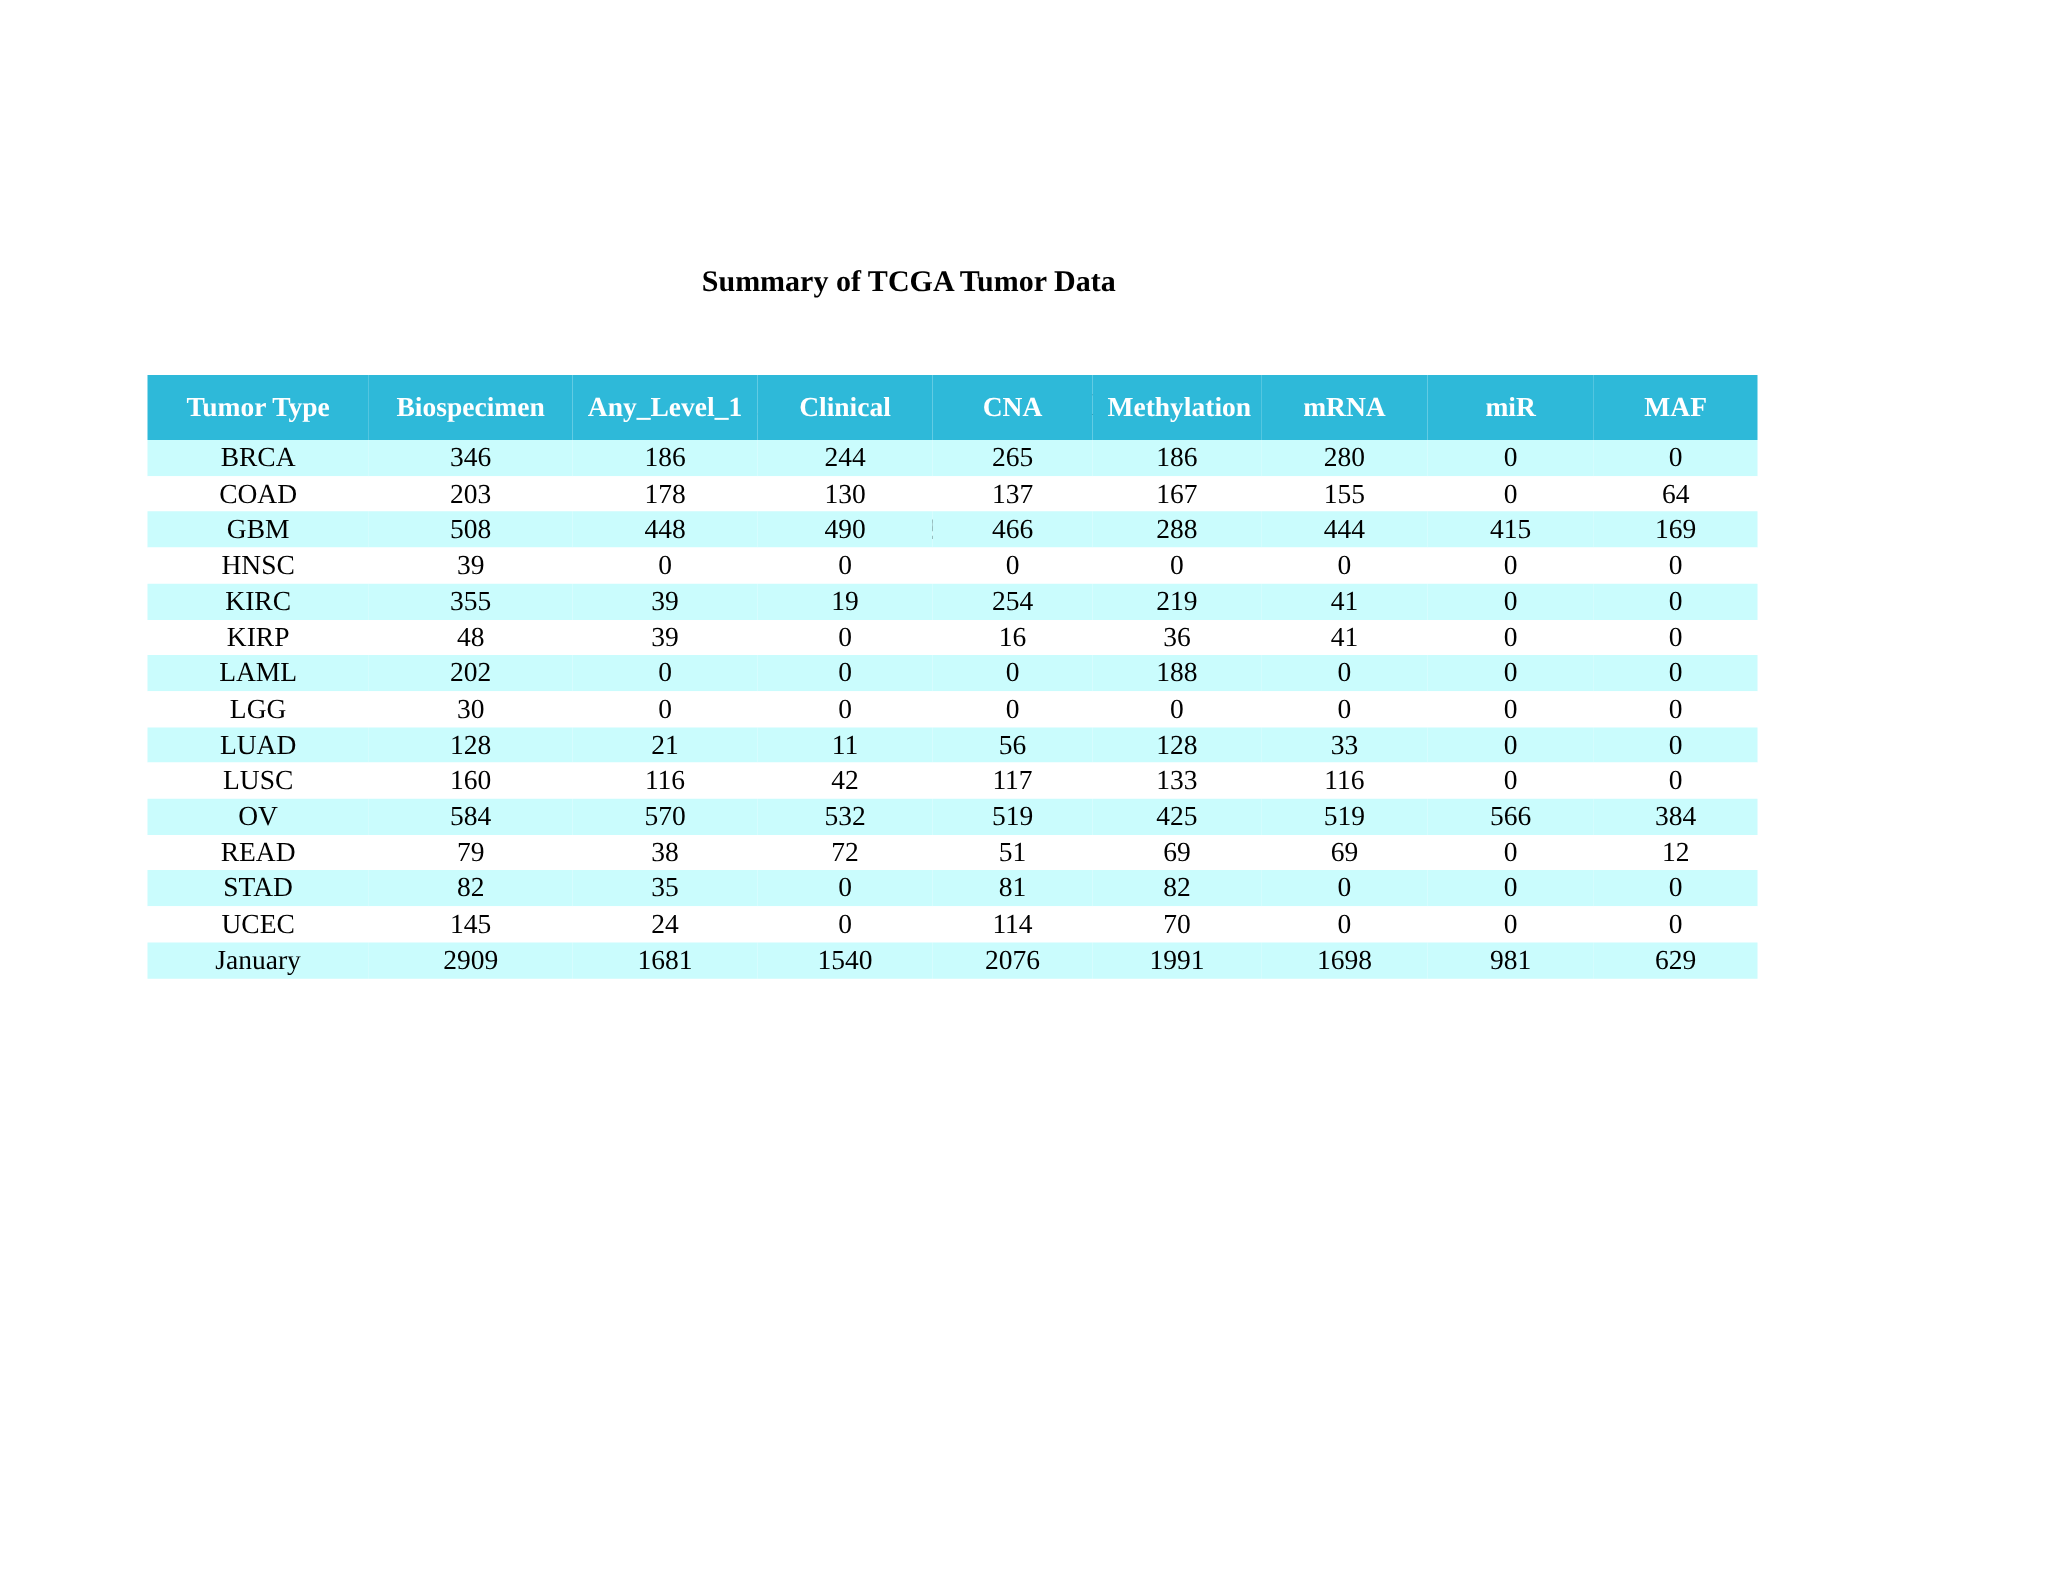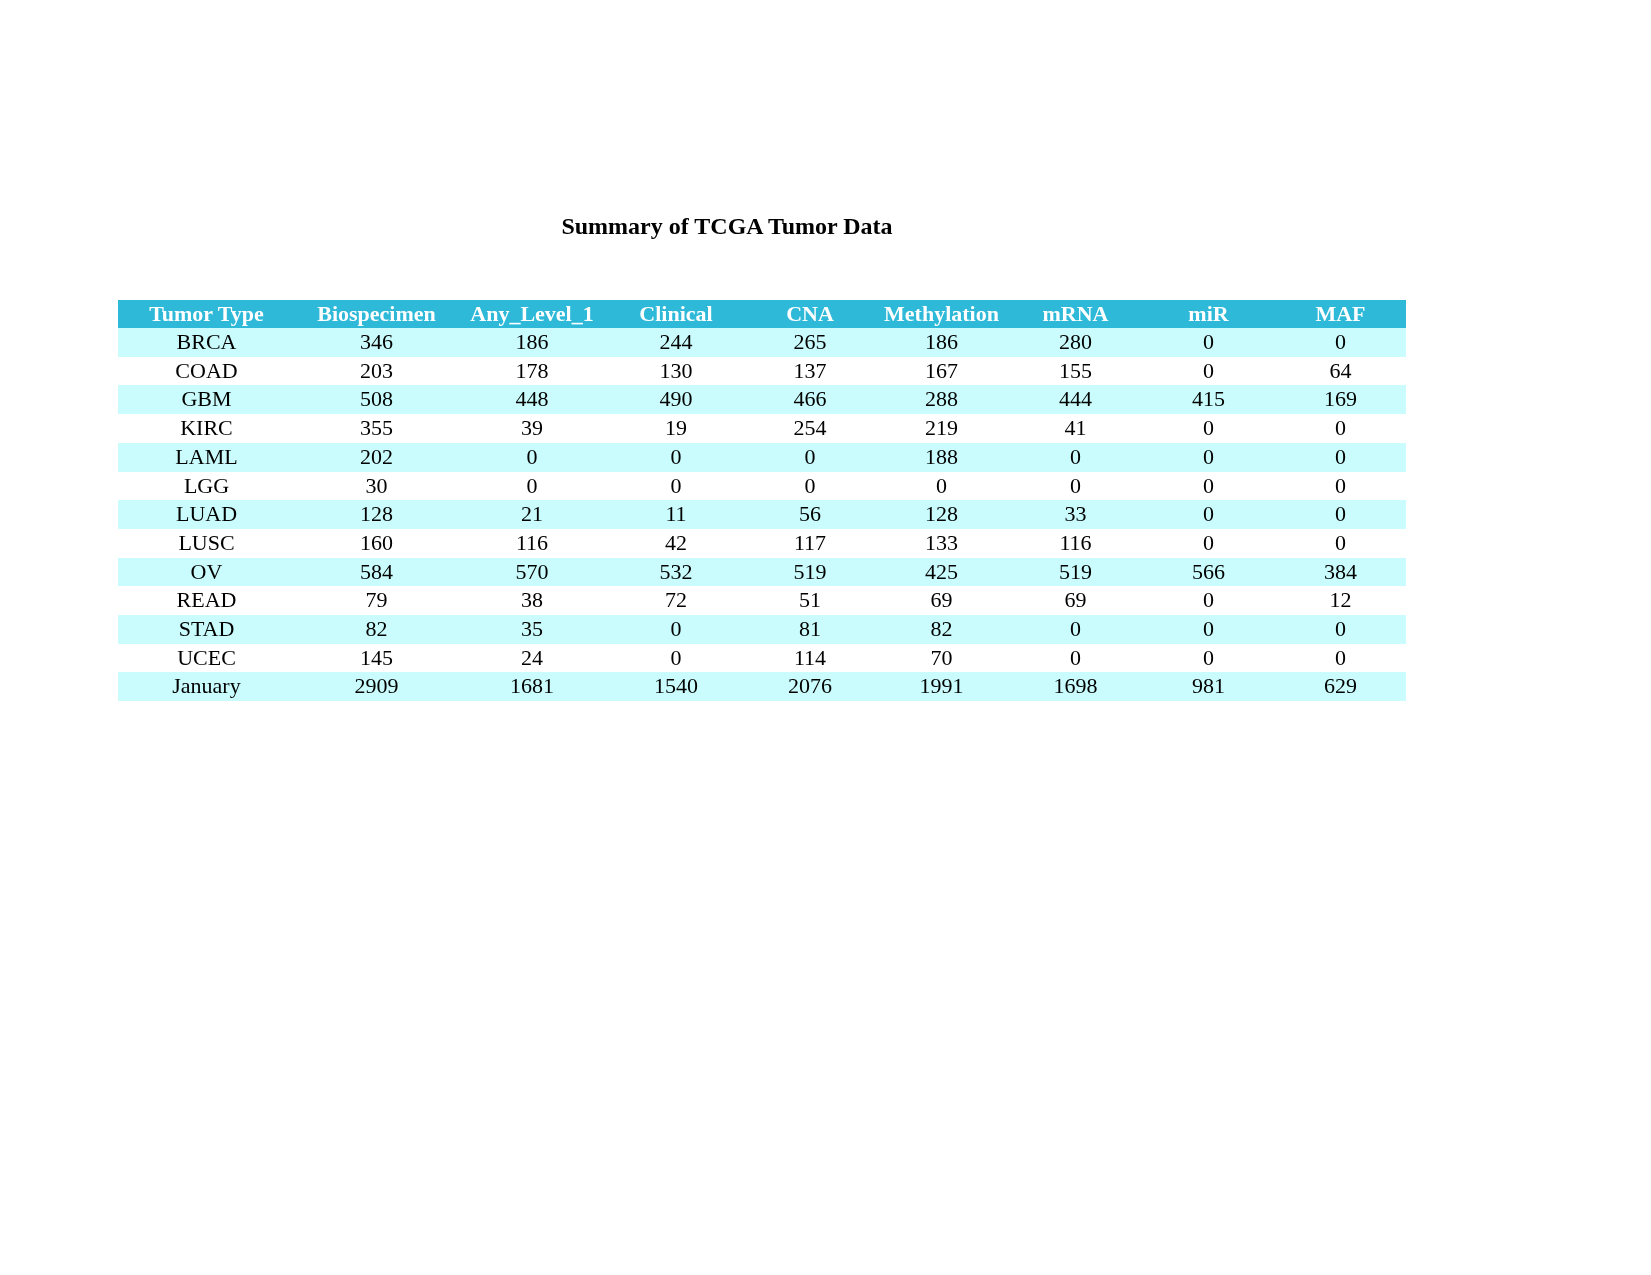--- a/index.html
+++ b/index.html
@@ -34,21 +34,21 @@
     width: 1288px;
     border-collapse: collapse;
     table-layout: fixed;
     font-size: 22px;
   }
   table.data-table th {
     background: var(--header-bg, #2eb9d9);
     color: var(--header-text, #ffffff);
     font-weight: bold;
     height: 28px;
-    padding: 0;
+    padding: 12px;
     text-align: center;
     font-size: 22px;
     line-height: 28px;
   }
   table.data-table td {
     height: 28.7px;
     padding: 0;
     text-align: center;
     line-height: 28.7px;
     font-weight: normal;
@@ -122,26 +122,48 @@
         <td>508</td>
         <td>448</td>
         <td>490</td>
         <td>466</td>
         <td>288</td>
         <td>444</td>
         <td>415</td>
         <td>169</td>
       </tr>
       <tr>
+        <td>HNSC</td>
+        <td>39</td>
+        <td>0</td>
+        <td>0</td>
+        <td>0</td>
+        <td>0</td>
+        <td>0</td>
+        <td>0</td>
+        <td>0</td>
+      </tr>
+      <tr>
         <td>KIRC</td>
         <td>355</td>
         <td>39</td>
         <td>19</td>
         <td>254</td>
         <td>219</td>
+        <td>41</td>
+        <td>0</td>
+        <td>0</td>
+      </tr>
+      <tr>
+        <td>KIRP</td>
+        <td>48</td>
+        <td>39</td>
+        <td>0</td>
+        <td>16</td>
+        <td>36</td>
         <td>41</td>
         <td>0</td>
         <td>0</td>
       </tr>
       <tr>
         <td>LAML</td>
         <td>202</td>
         <td>0</td>
         <td>0</td>
         <td>0</td>

